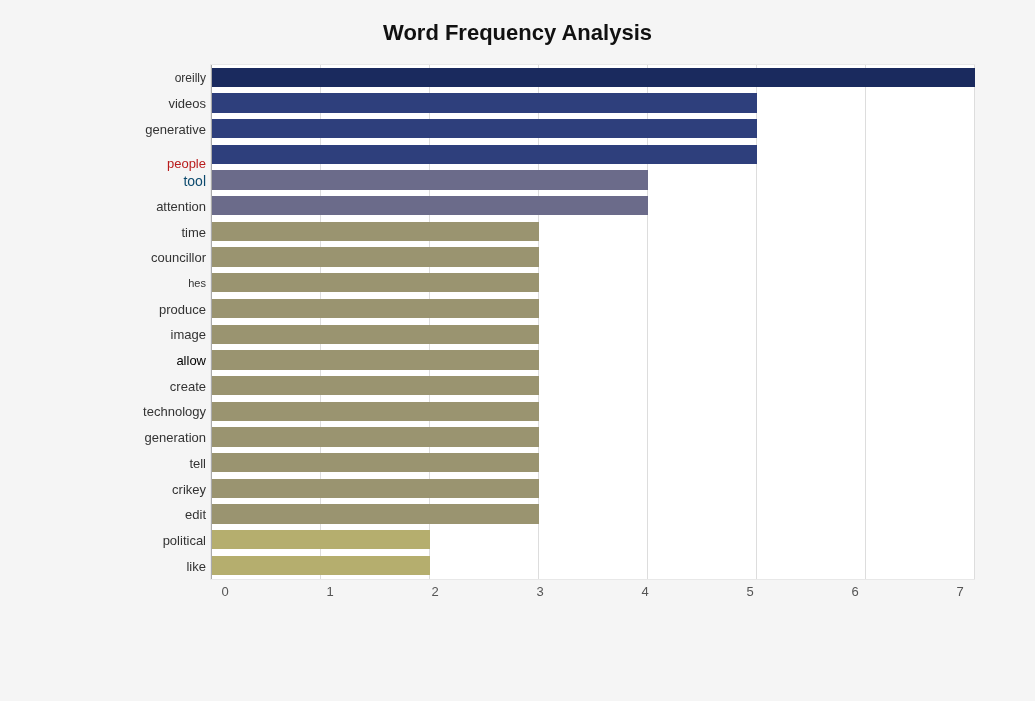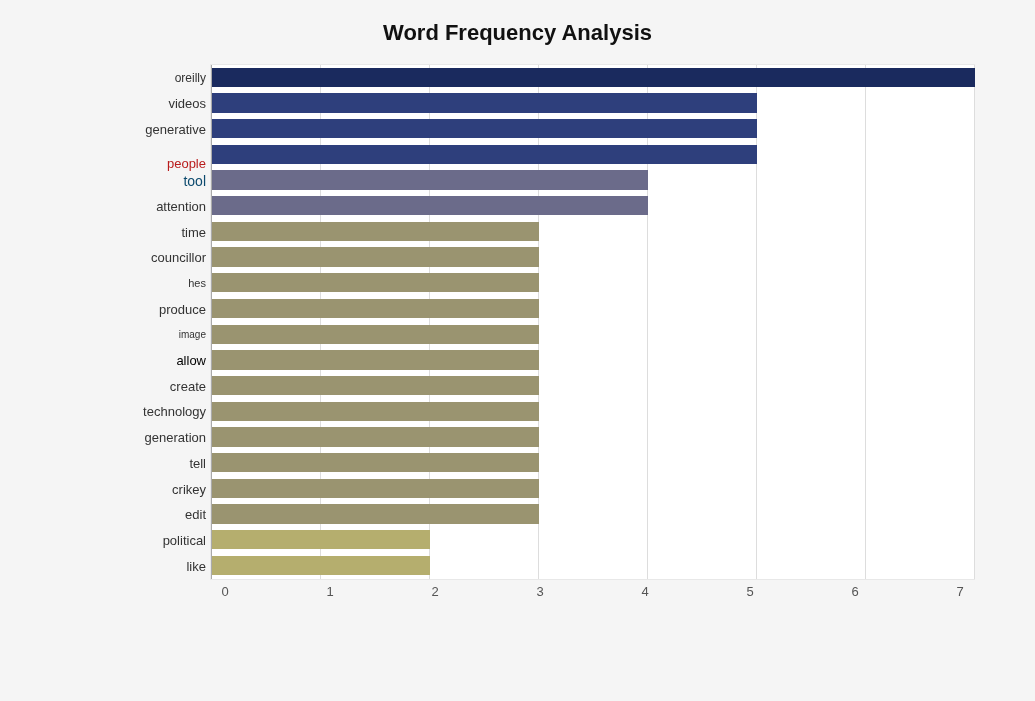--- a/index.html
+++ b/index.html
@@ -66,21 +66,21 @@
           <div style="position: absolute; right: calc(100% + 5px); top: 25.75%; height: 3.5%; display: flex; align-items: center; justify-content: flex-end; font-size: 13px; color: rgb(51, 51, 51); white-space: nowrap;">attention</div>
           <div style="position: absolute; left: 0.1%; top: 25.5%; height: 3.75%; width: 57.1429%; background: rgb(107, 107, 138);"></div>
           <div style="position: absolute; right: calc(100% + 5px); top: 30.75%; height: 3.5%; display: flex; align-items: center; justify-content: flex-end; font-size: 13px; color: rgb(51, 51, 51); white-space: nowrap;">time</div>
           <div style="position: absolute; left: 0.1%; top: 30.5%; height: 3.75%; width: 42.8571%; background: rgb(154, 148, 112);"></div>
           <div style="position: absolute; right: calc(100% + 5px); top: 35.75%; height: 3.5%; display: flex; align-items: center; justify-content: flex-end; font-size: 13px; color: rgb(51, 51, 51); white-space: nowrap;">councillor</div>
           <div style="position: absolute; left: 0.1%; top: 35.5%; height: 3.75%; width: 42.8571%; background: rgb(154, 148, 112);"></div>
           <div style="position: absolute; right: calc(100% + 5px); top: 40.75%; height: 3.5%; display: flex; align-items: center; justify-content: flex-end; font-size: 11px; color: rgb(51, 51, 51); white-space: nowrap;">hes</div>
           <div style="position: absolute; left: 0.1%; top: 40.5%; height: 3.75%; width: 42.8571%; background: rgb(154, 148, 112);"></div>
           <div style="position: absolute; right: calc(100% + 5px); top: 45.75%; height: 3.5%; display: flex; align-items: center; justify-content: flex-end; font-size: 13px; color: rgb(51, 51, 51); white-space: nowrap;">produce</div>
           <div style="position: absolute; left: 0.1%; top: 45.5%; height: 3.75%; width: 42.8571%; background: rgb(154, 148, 112);"></div>
-          <div style="position: absolute; right: calc(100% + 5px); top: 50.75%; height: 3.5%; display: flex; align-items: center; justify-content: flex-end; font-size: 10px; color: rgb(51, 51, 51); white-space: nowrap;">image</div>
+          <div style="position: absolute; right: calc(100% + 5px); top: 50.75%; height: 3.5%; display: flex; align-items: center; justify-content: flex-end; font-size: 13px; color: rgb(51, 51, 51); white-space: nowrap;">image</div>
           <div style="position: absolute; left: 0.1%; top: 50.5%; height: 3.75%; width: 42.8571%; background: rgb(154, 148, 112);"></div>
           <div style="position: absolute; right: calc(100% + 5px); top: 55.75%; height: 3.5%; display: flex; align-items: center; justify-content: flex-end; font-size: 13px; color: #000000; white-space: nowrap;">allow</div>
           <div style="position: absolute; left: 0.1%; top: 55.5%; height: 3.75%; width: 42.8571%; background: rgb(154, 148, 112);"></div>
           <div style="position: absolute; right: calc(100% + 5px); top: 60.75%; height: 3.5%; display: flex; align-items: center; justify-content: flex-end; font-size: 13px; color: rgb(51, 51, 51); white-space: nowrap;">create</div>
           <div style="position: absolute; left: 0.1%; top: 60.5%; height: 3.75%; width: 42.8571%; background: rgb(154, 148, 112);"></div>
           <div style="position: absolute; right: calc(100% + 5px); top: 65.75%; height: 3.5%; display: flex; align-items: center; justify-content: flex-end; font-size: 13px; color: rgb(51, 51, 51); white-space: nowrap;">technology</div>
           <div style="position: absolute; left: 0.1%; top: 65.5%; height: 3.75%; width: 42.8571%; background: rgb(154, 148, 112);"></div>
           <div style="position: absolute; right: calc(100% + 5px); top: 70.75%; height: 3.5%; display: flex; align-items: center; justify-content: flex-end; font-size: 13px; color: rgb(51, 51, 51); white-space: nowrap;">generation</div>
           <div style="position: absolute; left: 0.1%; top: 70.5%; height: 3.75%; width: 42.8571%; background: rgb(154, 148, 112);"></div>
           <div style="position: absolute; right: calc(100% + 5px); top: 75.75%; height: 3.5%; display: flex; align-items: center; justify-content: flex-end; font-size: 13px; color: rgb(51, 51, 51); white-space: nowrap;">tell</div>

